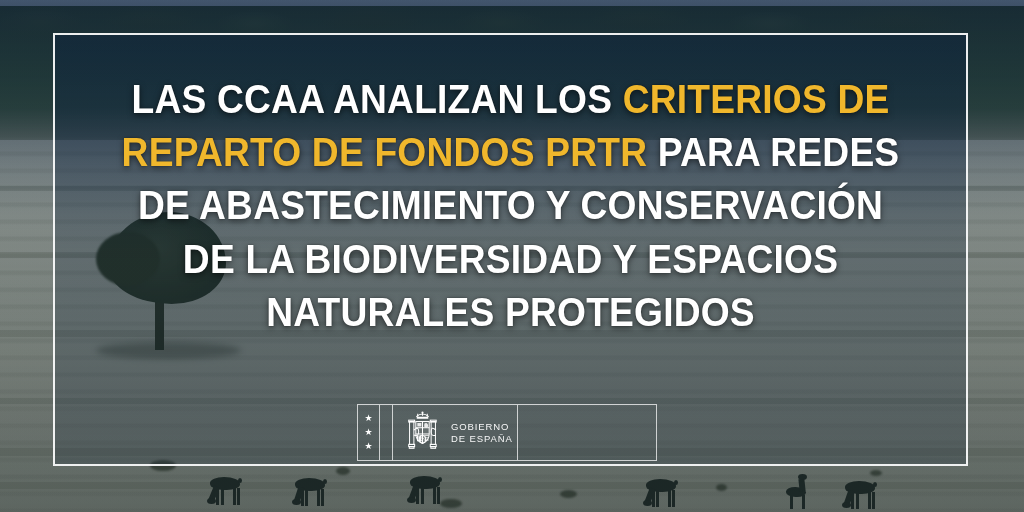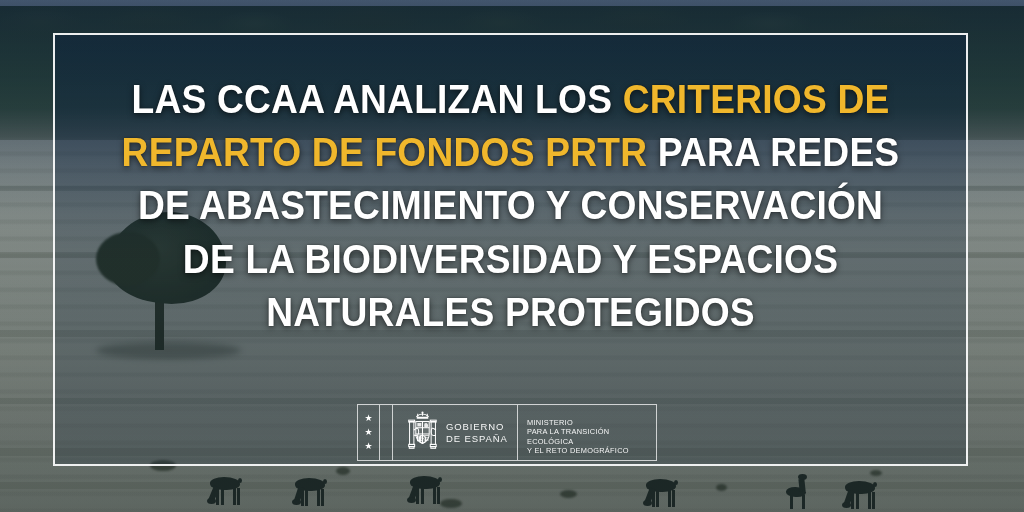--- a/index.html
+++ b/index.html
@@ -164,21 +164,21 @@
   #logo .stars {
     width:22px; display:flex; flex-direction:column;
     align-items:center; justify-content:center; gap:5px;
     border-right:1px solid rgba(255,255,255,0.72);
   }
   #logo .star { font-size:9px; line-height:9px; color:#fff; }
   #logo .gap {
     width:13px; border-right:1px solid rgba(255,255,255,0.72);
   }
   #logo .crest-cell {
-    width:125px; display:flex; align-items:center; 
+    width:125px; display:flex; align-items:center; gap:5px;
     padding-left:6px;
     border-right:1px solid rgba(255,255,255,0.72);
   }
   #logo .crest { width:47px; height:46px; flex:none; }
   #logo .gob {
     font-size:9.5px; line-height:11.5px; letter-spacing:0.9px;
     color:rgba(255,255,255,.95);
   }
   #logo .mins {
     flex:1; padding:6px 0 0 9px;
@@ -328,19 +328,14 @@
         <path d="M22.4 28.6 l1.3 1.3 M24.6 29.4 l1.3 1.3 M22.4 31.4 l1.3 1.3" stroke-width=".7"></path>
       </g>
     </svg>
     <div class="gob">
       <div>GOBIERNO</div>
       <div>DE ESPAÑA</div>
     </div>
   </div>
 
   <div class="mins">
-    <div class="blk2">
-      <div>MINISTERIO</div>
-      <div>PARA LA TRANSICIÓN ECOLÓGICA</div>
-      <div>Y EL RETO DEMOGRÁFICO</div>
-    </div>
   </div>
 </div>
 
 </body></html>

